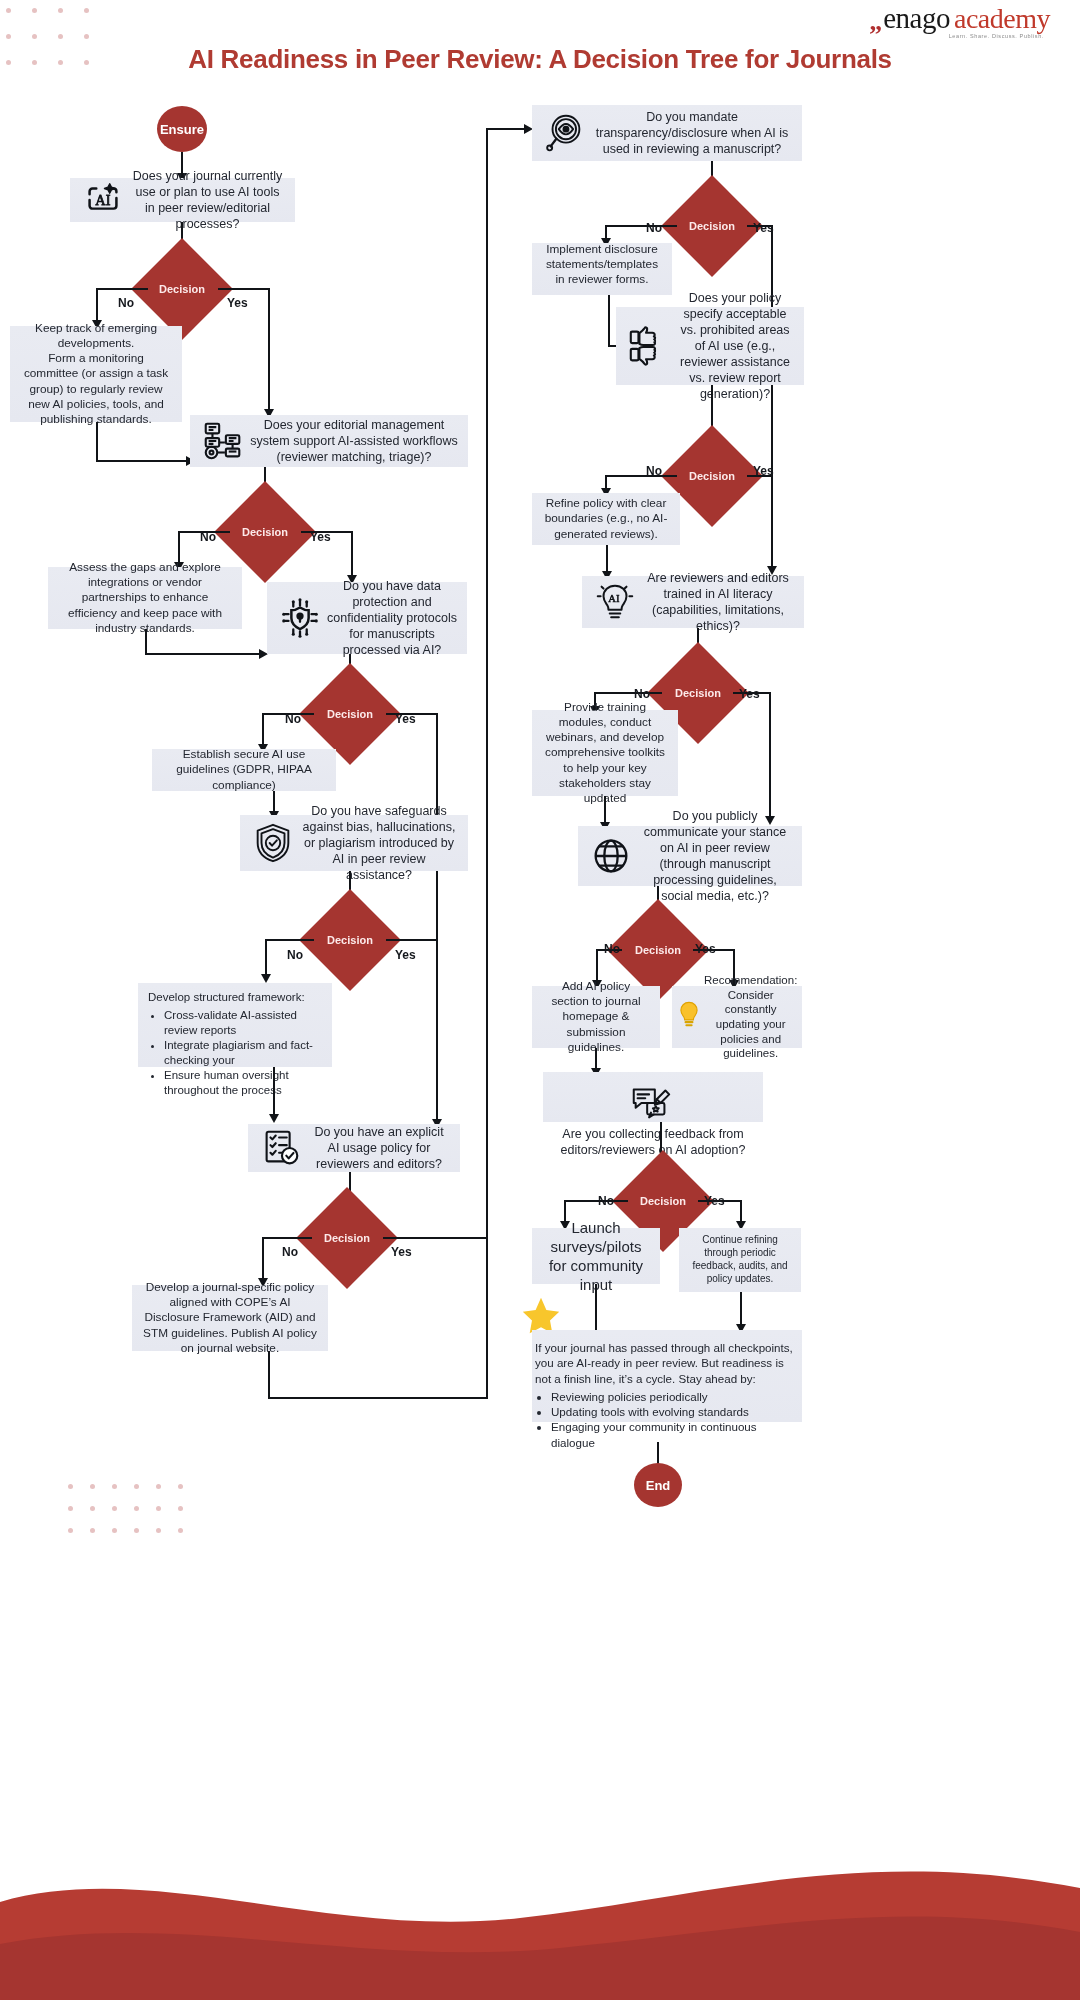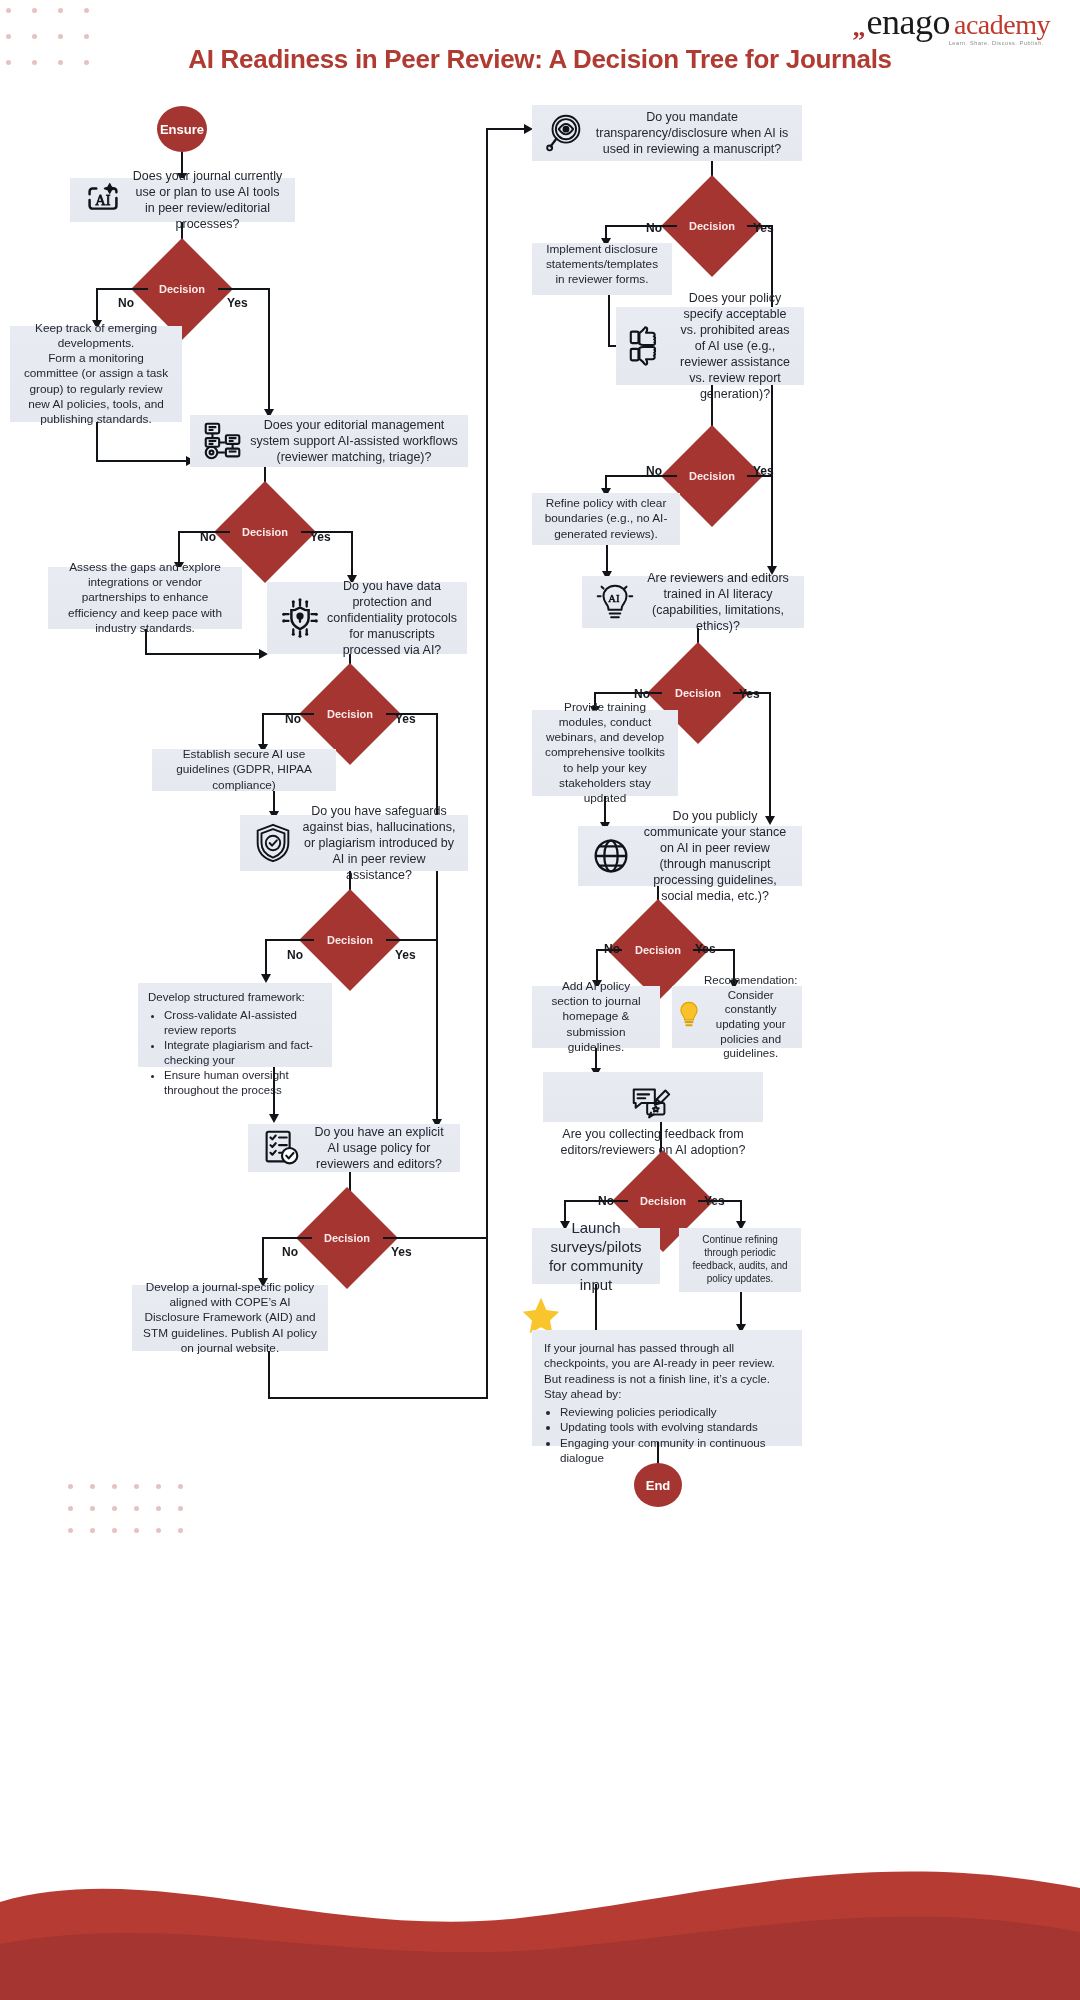--- a/index.html
+++ b/index.html
@@ -13,21 +13,21 @@
   #canvas { position:absolute; left:0; top:0; width:1080px; height:2000px; }
 
   
   .dots { position:absolute; }
   .dot { position:absolute; width:5px; height:5px; border-radius:50%; background:#e6c2c2; }
 
   
   .logo { position:absolute; right:30px; top:4px; text-align:right; line-height:1; }
   .logo-row { display:flex; align-items:baseline; justify-content:flex-end; }
   .logo-mark { color:#b03030; font-size:26px; font-weight:bold; font-family:"Liberation Serif", serif; margin-right:1px; transform:translateY(2px); }
-  .logo-enago { font-family:"Liberation Serif", serif; font-size:36px; color:#1a1a1a; letter-spacing:-0.5px; }
+  .logo-enago { font-family:"Liberation Serif", serif; font-size:29px; color:#1a1a1a; letter-spacing:-0.5px; }
   .logo-academy { font-family:"Liberation Serif", serif; font-size:28px; color:#c0392b; letter-spacing:-0.5px; margin-left:4px; }
   .logo-tag { font-size:5.5px; color:#8a8a8a; letter-spacing:0.6px; margin-top:1px; padding-right:6px; }
 
   .page-title {
     position:absolute; left:0; top:44px; width:1080px; text-align:center;
     font-size:26px; font-weight:bold; color:#b03b32; letter-spacing:-0.3px;
   }
 
   
   .node {
@@ -511,21 +511,21 @@
   <div class="ln v" style="left:595px;top:1284px;height:46px;"></div>
   <div class="ln v" style="left:740px;top:1292px;height:38px;"></div>
   <div class="arw down" style="left:736px;top:1324px;"></div>
 
   <div style="position:absolute;left:518px;top:1294px;width:46px;height:46px;">
     <svg viewBox="0 0 48 48" width="46" height="46">
       <path d="M24 4l5.6 12.6L43 18.6l-9.6 9.1 2.4 13.3L24 34.6l-11.8 6.4 2.4-13.3L5 18.6l13.4-2z" fill="#f8c62c"></path>
     </svg>
   </div>
 
-  <div class="node left-align" style="left:532px;top:1330px;width:270px;height:116px;align-items:flex-start;padding:10px 12px;justify-content:center;">
+  <div class="node left-align" style="left:532px;top:1330px;width:270px;height:92px;align-items:flex-start;padding:10px 3px;justify-content:center;">
     <span class="txt" style="text-align:left;font-size:11.6px;line-height:1.32;">
       <span>If your journal has passed through all checkpoints, you are AI-ready in peer review. But readiness is not a finish line, it’s a cycle. Stay ahead by:</span>
       <ul class="bl">
         <li>Reviewing policies periodically</li>
         <li>Updating tools with evolving standards</li>
         <li>Engaging your community in continuous dialogue</li>
       </ul>
     </span>
   </div>
   <div class="ln v" style="left:657px;top:1442px;height:28px;"></div>

